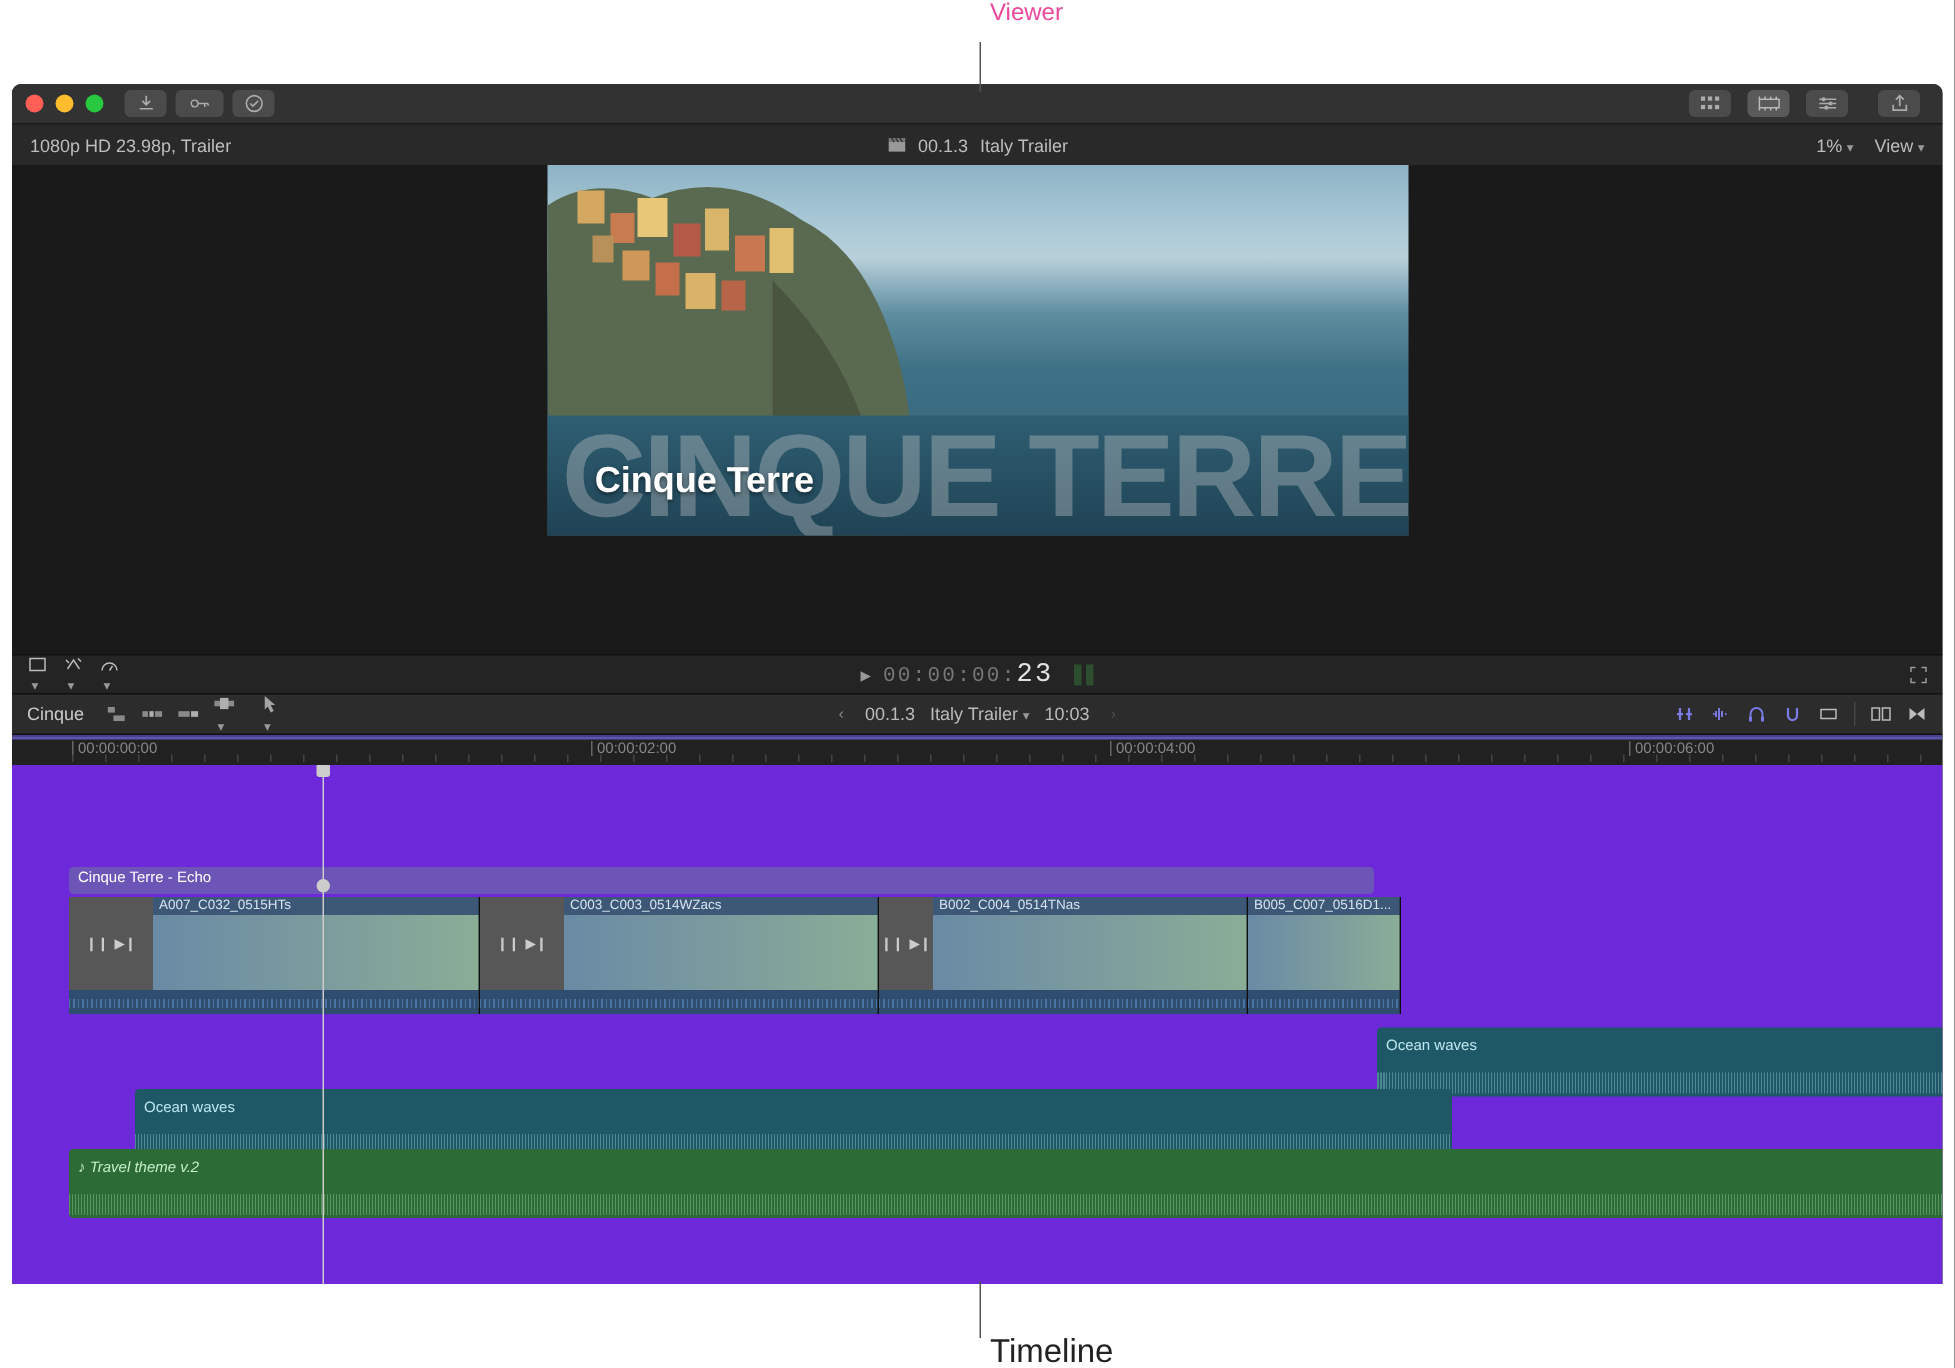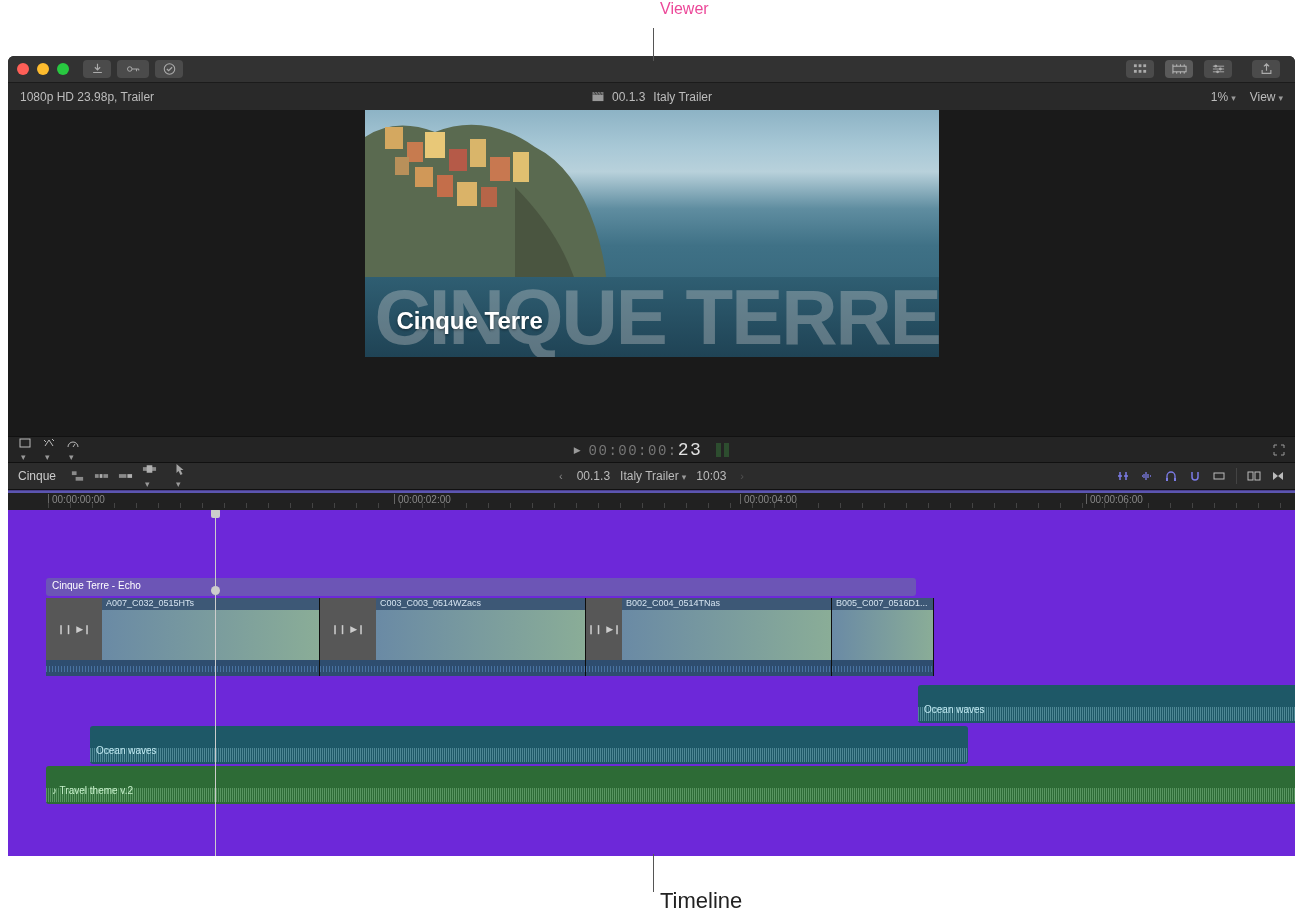--- a/index.html
+++ b/index.html
@@ -94,21 +94,21 @@
   
   
   .th-village { background: linear-gradient(to bottom, #9bc5da 35%, #c9a678 38%, #a47850 50%, #3d6075 70%); }
   .th-green { background: linear-gradient(to bottom, #a5c8e5 45%, #5b8540 48%, #3a5e2a 100%); }
   .th-floor { background: repeating-conic-gradient(#4a4a4a 0 90deg, #7a7a7a 90deg 180deg); background-size: 12px 12px; }
   .th-church { background: linear-gradient(to bottom, #8db4d0 28%, #d5c8b0 32%, #b89870 60%, #7a6550 100%); }
   .th-interior { background: linear-gradient(135deg, #3a2818 0%, #7a5838 50%, #4a3020 100%); }
   .th-street { background: linear-gradient(to bottom, #b8935c 0%, #d4b070 35%, #8a6840 100%); }
   
   
-  .audio-clip { position: absolute; height: 30px; border-radius: 3px; font-size: 10px; padding: 19px 6px; overflow: hidden; }
+  .audio-clip { position: absolute; height: 46px; border-radius: 3px; font-size: 10px; padding: 7px 6px; overflow: hidden; }
   .audio-clip::after { content:""; position:absolute; left:0; right:0; bottom:2px; height:14px; background: repeating-linear-gradient(90deg, currentColor 0 1px, transparent 1px 2px); opacity:0.35; }
   .ac-teal { background: #1e5867; color: #a8e0eb; }
   .ac-teal .lbl { color: #bfe8f0; }
   .ac-green { background: #2d6b36; color: #a9e5b2; }
   .ac-green .lbl { color: #c5efc9; }
   .lbl { position: relative; z-index: 2; }
   
   
   svg { display: block; }
 </style>
@@ -445,21 +445,21 @@
         <div class="vclip nohandle" style="width: 102px;">
           <div class="label" style="left:0px">B005_C007_0516D1...</div>
           <div class="thumbs th-interior" style="left:0px"></div>
           <div class="wave"></div>
         </div>
       </div>
 
     <div id="audio-clips">
         <div class="audio-clip ac-teal" style="top: 175px; left: 910px; width: 380px;"><span class="lbl">Ocean waves</span></div>
         <div class="audio-clip ac-teal" style="top: 216px; left: 82px; width: 878px;"><span class="lbl">Ocean waves</span></div>
-        <div class="audio-clip ac-green" style="top: 256px; left: 38px; width: 1252px;"><span class="lbl"><span>♪ </span>Travel theme v.2</span></div>
+        <div class="audio-clip ac-green" style="top: 256px; left: 38px; width: 1252px; font-style: italic;"><span class="lbl"><span>♪ </span>Travel theme v.2</span></div>
       </div>
   </div>
 
 </div>
 
 <div class="annotation-bottom">
   <div class="line"></div>
   <div class="label">Timeline</div>
 </div>
 

